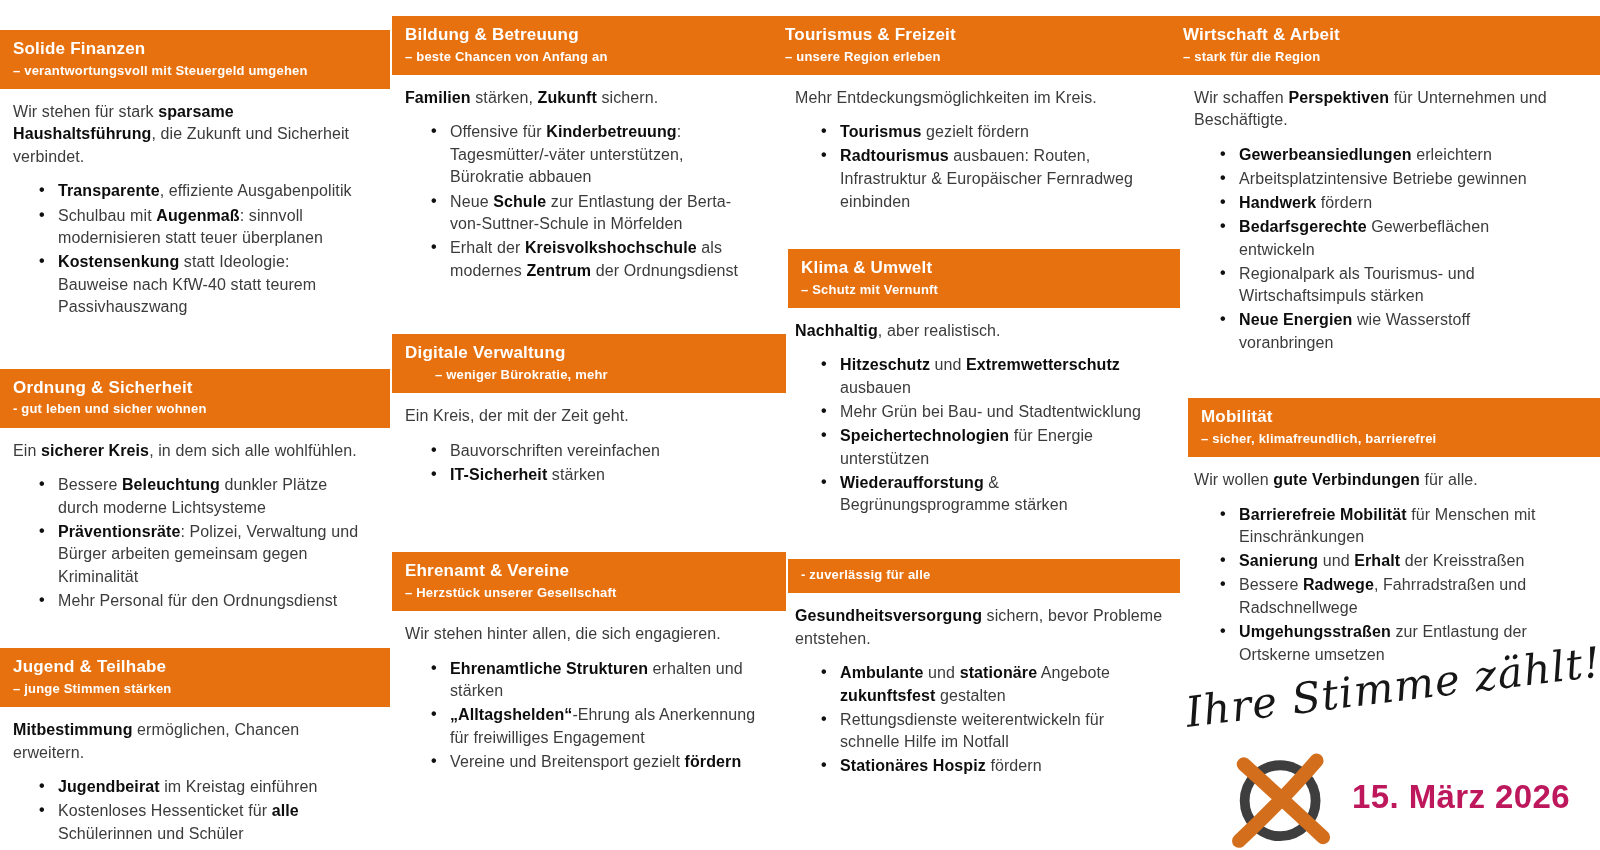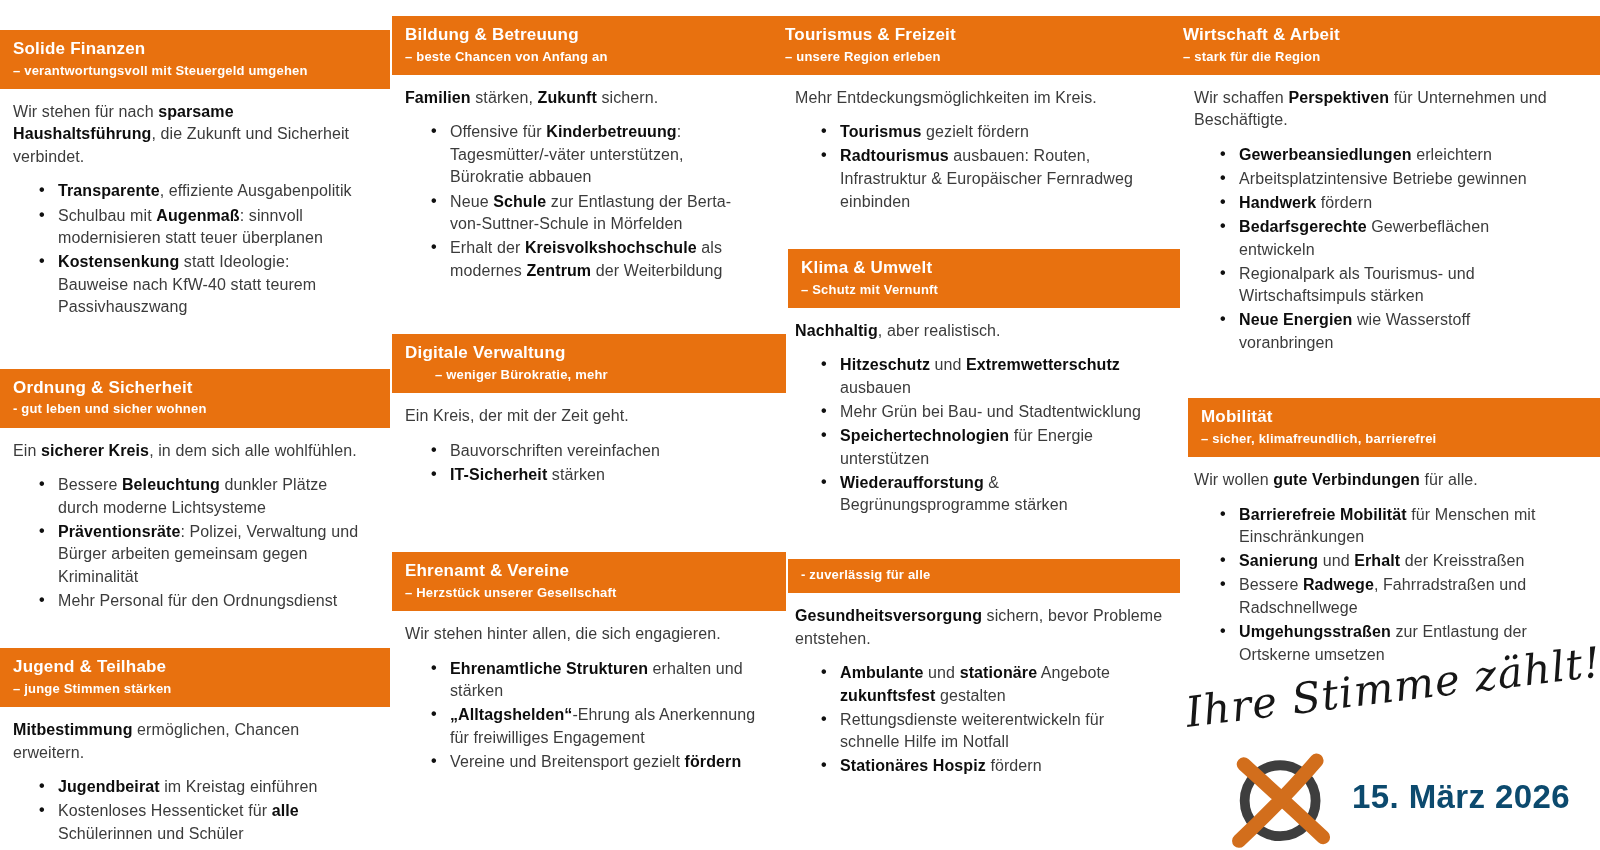--- a/index.html
+++ b/index.html
@@ -33,35 +33,35 @@
   ul.bullets li::before{content:"\2022"; position:absolute; left:-19px; top:-1px; color:#101010; font-weight:700;}
 
   .vote{margin-top:24px;}
   .slogan{
     display:inline-block; transform:rotate(-7deg); transform-origin:left center;
     font-family:"DejaVu Serif","Liberation Serif",serif; font-style:italic;
     font-size:42px; color:#161616; padding-left:16px; white-space:nowrap; letter-spacing:1px;
   }
   .vote-row{display:flex; align-items:center; margin-top:2px; padding-left:56px;}
   .ballot-mark{flex:0 0 auto;}
-  .date{font-size:33px; font-weight:700; color:#0c4a6e; margin-left:14px; letter-spacing:.4px; white-space:nowrap;}
+  .date{font-size:33px; font-weight:700; color:#be185d; margin-left:14px; letter-spacing:.4px; white-space:nowrap;}
 </style>
 </head>
 <body>
 
 <div class="page">
 
   <div class="col" id="col1">
     <div>
       <div class="sec-header">
         <div class="hdr-title">Solide Finanzen</div>
         <div class="hdr-sub">– verantwortungsvoll mit Steuergeld umgehen</div>
       </div>
       <div class="sec-body">
-        <p class="intro"><span>Wir stehen für nach </span><b>sparsame Haushaltsführung</b><span>, die Zukunft und Sicherheit verbindet.</span></p>
+        <p class="intro"><span>Wir stehen für stark </span><b>sparsame Haushaltsführung</b><span>, die Zukunft und Sicherheit verbindet.</span></p>
         <ul class="bullets">
           <li><b>Transparente</b><span>, effiziente Ausgabenpolitik</span></li>
           <li><span>Schulbau mit </span><b>Augenmaß</b><span>: sinnvoll modernisieren statt teuer überplanen</span></li>
           <li><b>Kostensenkung</b><span> statt Ideologie: Bauweise nach KfW-40 statt teurem Passivhauszwang</span></li>
         </ul>
       </div>
     </div>
     <div style="margin-top:50px">
       <div class="sec-header">
         <div class="hdr-title">Ordnung &amp; Sicherheit</div>
@@ -95,21 +95,21 @@
     <div>
       <div class="sec-header">
         <div class="hdr-title">Bildung &amp; Betreuung</div>
         <div class="hdr-sub">– beste Chancen von Anfang an</div>
       </div>
       <div class="sec-body">
         <p class="intro"><b>Familien</b><span> stärken, </span><b>Zukunft</b><span> sichern.</span></p>
         <ul class="bullets">
           <li><span>Offensive für </span><b>Kinderbetreuung</b><span>: Tagesmütter/-väter unterstützen, Bürokratie abbauen</span></li>
           <li><span>Neue </span><b>Schule</b><span> zur Entlastung der Berta-von-Suttner-Schule in Mörfelden</span></li>
-          <li><span>Erhalt der </span><b>Kreisvolkshochschule</b><span> als modernes </span><b>Zentrum</b><span> der Weiterbildung</span></li>
+          <li><span>Erhalt der </span><b>Kreisvolkshochschule</b><span> als modernes </span><b>Zentrum</b><span> der Ordnungsdienst</span></li>
         </ul>
       </div>
     </div>
     <div style="margin-top:52px">
       <div class="sec-header">
         <div class="hdr-title">Digitale Verwaltung</div>
         <div class="hdr-sub indent-sub">– weniger Bürokratie, mehr</div>
       </div>
       <div class="sec-body">
         <p class="intro"><span>Ein Kreis, der mit der Zeit geht.</span></p>

